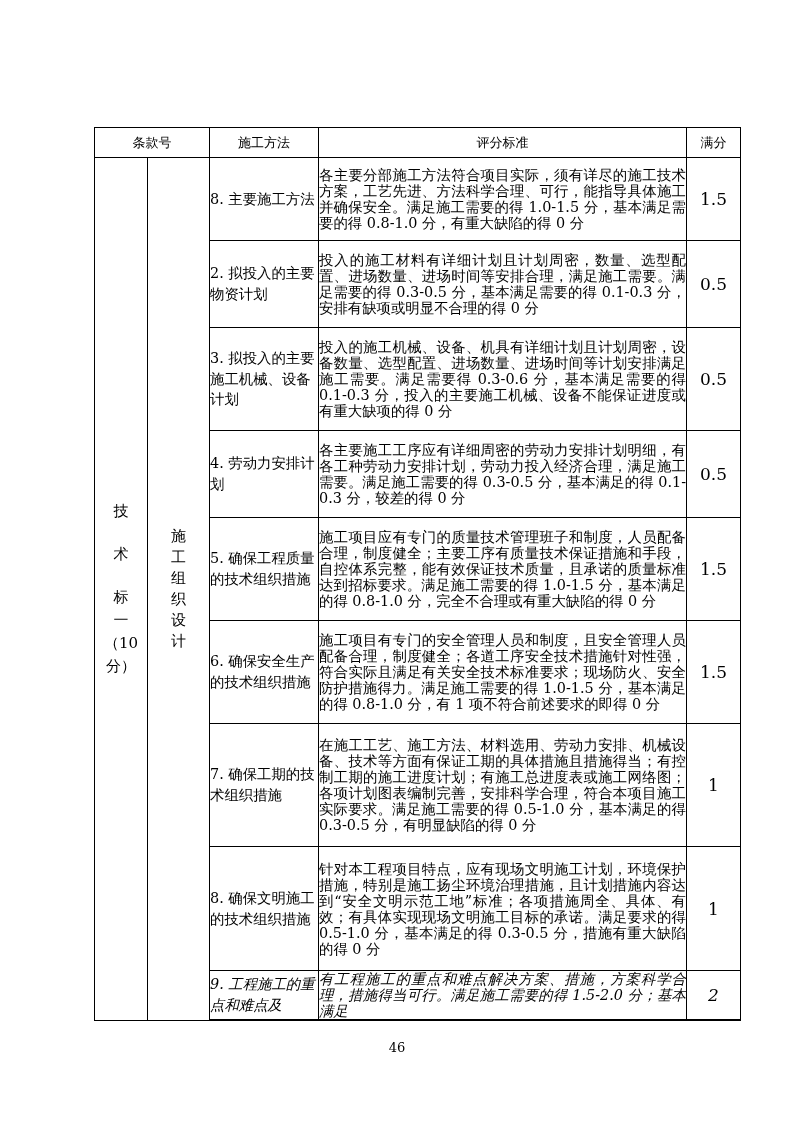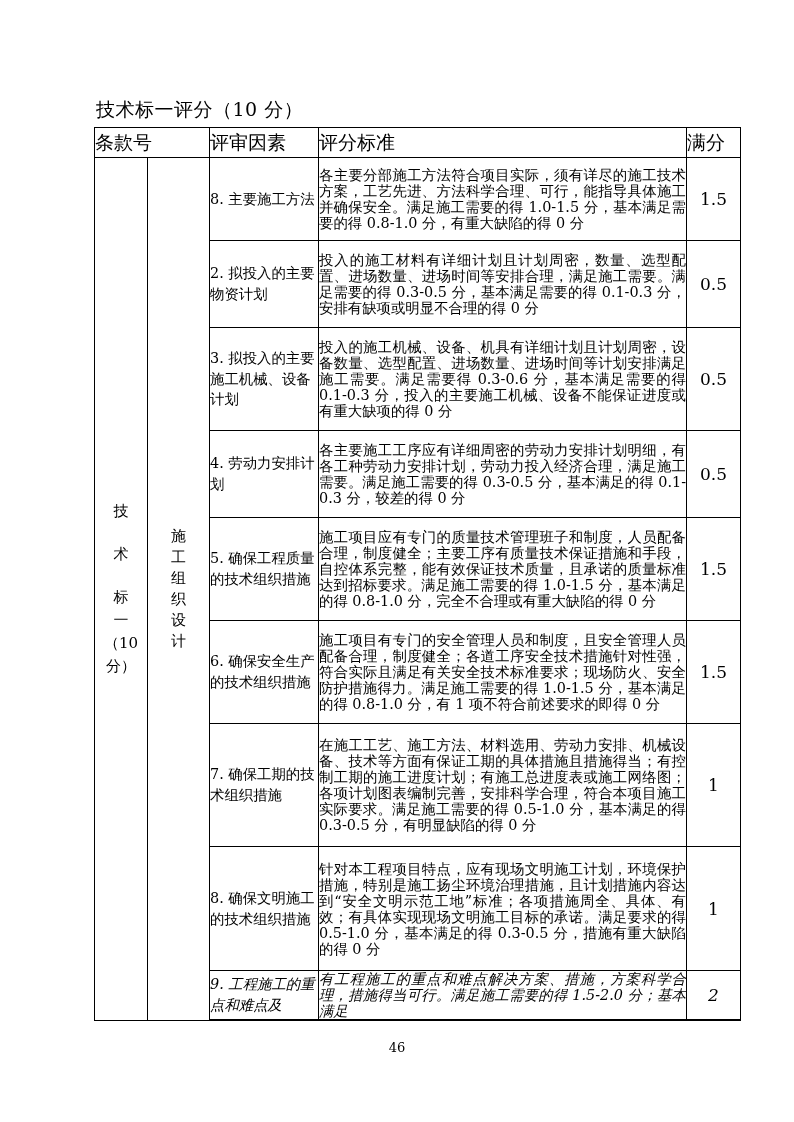--- a/index.html
+++ b/index.html
@@ -41,21 +41,22 @@
   .r1{height:83px;}
   .r2{height:87px;}
   .r3{height:103px;}
   .r4{height:87px;}
   .r5{height:103px;}
   .r6{height:103px;}
   .r7{height:123px;}
   .r8{height:124px;}
   .r9{height:42px;font-style:italic;}
   .th-cell{
-    font-size:19px;
+    text-align:center;
+    font-size:13px;
   }
   .factor-cell{
     font-size:14.4px;
     line-height:20.7px;
     padding:1px 3px 1px 4px;
     text-align:left;
   }
   .criteria-cell{
     font-size:14.4px;
     line-height:16px;
@@ -85,34 +86,33 @@
     top:1040px;
     text-align:center;
     font-size:13px;
   }
 </style>
 </head>
 <body>
 
 <div class="page">
 
-  <div class="doc-title">技术标一评分（10 分）</div>
 
   <table class="score-table">
     <colgroup>
       <col class="c1">
         <col class="c2">
         <col class="c3">
         <col class="c4">
         <col class="c5">
     </colgroup>
     <tbody>
       <tr class="hrow">
         <td colspan="2" class="th-cell">条款号</td>
-        <td class="th-cell">评审因素</td>
+        <td class="th-cell">施工方法</td>
         <td class="th-cell">评分标准</td>
         <td class="th-cell">满分</td>
       </tr>
 
       <tr class="r1">
         <td rowspan="9" class="vcell">
           <div class="vstack v1">
             <span>技</span>
             <span>术</span>
             <span>标</span>

